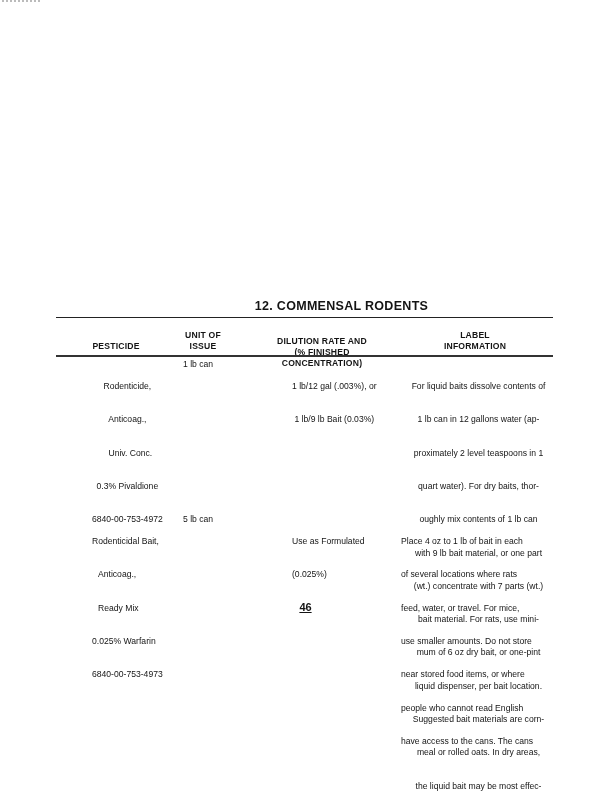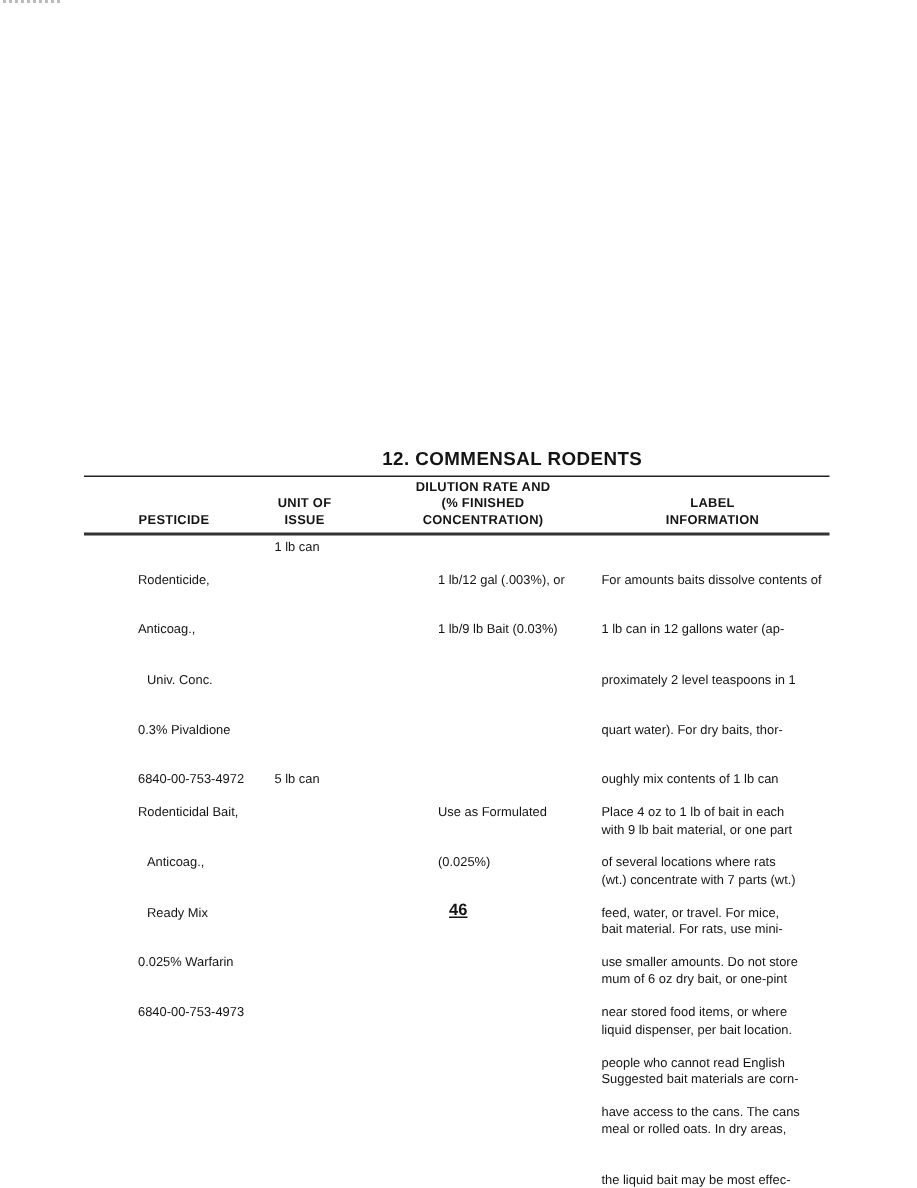--- a/index.html
+++ b/index.html
@@ -21,27 +21,27 @@
     }
     .rule.top { top: 317px; }
     .rule.mid { top: 355px; height: 2px; background: #333; }
 
     .hdr {
       position: absolute; font-weight: bold; font-size: 8.6px; line-height: 11px;
       text-align: center; letter-spacing: 0.2px;
     }
     .hdr.pest { left: 56px; width: 120px; top: 341px; }
     .hdr.unit { left: 168px; width: 70px; top: 330px; }
-    .hdr.dil  { left: 262px; width: 120px; top: 319px; }
+    .hdr.dil  { left: 262px; width: 120px; top: 336px; }
     .hdr.lab  { left: 400px; width: 150px; top: 330px; }
 
     .cell {
       position: absolute; font-size: 8.6px; line-height: 11.1px; white-space: pre;
     }
-    .row1 { top: 359px; }
+    .row1 { top: 359px; text-align: center; }
     .row2 { top: 514px; }
     .c-pest { left: 56px; margin-left: 36px; }
     .c-unit { left: 183px; }
     .c-dil  { left: 292px; }
     .c-lab  { left: 401px; width: 155px; }
     .line { display: block; }
     .indent { padding-left: 6px; }
 
     .page-num {
       position: absolute; top: 601px; left: 0; width: 611px; text-align: center;
@@ -82,21 +82,21 @@
   <span class="line indent">Univ. Conc.</span>
   <span class="line">0.3% Pivaldione</span>
   <span class="line">6840-00-753-4972</span>
 </div>
 <div class="cell row1 c-unit">1 lb can</div>
 <div class="cell row1 c-dil">
   <span class="line">1 lb/12 gal (.003%), or</span>
   <span class="line">1 lb/9 lb Bait (0.03%)</span>
 </div>
 <div class="cell row1 c-lab">
-  <span class="line">For amounts baits dissolve contents of</span>
+  <span class="line">For liquid baits dissolve contents of</span>
   <span class="line">1 lb can in 12 gallons water (ap-</span>
   <span class="line">proximately 2 level teaspoons in 1</span>
   <span class="line">quart water). For dry baits, thor-</span>
   <span class="line">oughly mix contents of 1 lb can</span>
   <span class="line">with 9 lb bait material, or one part</span>
   <span class="line">(wt.) concentrate with 7 parts (wt.)</span>
   <span class="line">bait material. For rats, use mini-</span>
   <span class="line">mum of 6 oz dry bait, or one-pint</span>
   <span class="line">liquid dispenser, per bait location.</span>
   <span class="line">Suggested bait materials are corn-</span>

